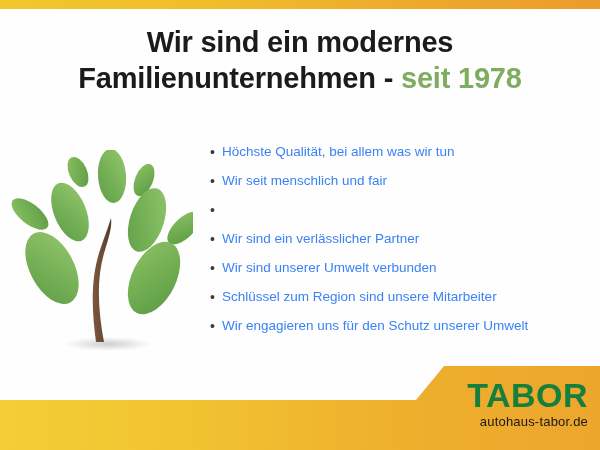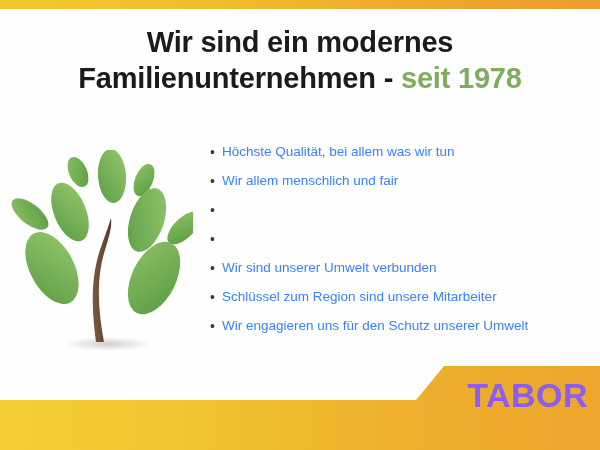--- a/index.html
+++ b/index.html
@@ -105,21 +105,21 @@
   }
   #logo-block {
     position: absolute;
     right: 12px;
     top: 11px;
     text-align: right;
   }
   #logo-wordmark {
     font-size: 34px;
     font-weight: bold;
-    color: #8b5cf6;
+    color: #15803d;
     letter-spacing: 0.5px;
     line-height: 36px;
   }
   #logo-tagline {
     font-size: 13px;
     color: #1a1a1a;
     letter-spacing: 0.2px;
     line-height: 16px;
     margin-top: 1px;
   }
@@ -136,27 +136,28 @@
     <span class="line"><span>Familienunternehmen - </span><span class="accent">seit 1978</span></span>
   </div>
 
   <div id="bullet-list">
     <div class="bullet-row">
       <span class="bullet-dot">•</span>
       <span class="bullet-text">Höchste Qualität, bei allem was wir tun</span>
     </div>
     <div class="bullet-row">
       <span class="bullet-dot">•</span>
-      <span class="bullet-text">Wir allem menschlich und fair</span>
-    </div>
-    <div class="bullet-row">
-      <span class="bullet-dot">•</span>
-    </div>
-    <div class="bullet-row">
-      <span class="bullet-dot">•</span>
+      <span class="bullet-text">Wir seit menschlich und fair</span>
+    </div>
+    <div class="bullet-row">
+      <span class="bullet-dot">•</span>
+    </div>
+    <div class="bullet-row">
+      <span class="bullet-dot">•</span>
+      <span class="bullet-text">Wir sind ein verlässlicher Partner</span>
     </div>
     <div class="bullet-row">
       <span class="bullet-dot">•</span>
       <span class="bullet-text">Wir sind unserer Umwelt verbunden</span>
     </div>
     <div class="bullet-row">
       <span class="bullet-dot">•</span>
       <span class="bullet-text">Schlüssel zum Region sind unsere Mitarbeiter</span>
     </div>
     <div class="bullet-row">
@@ -200,16 +201,17 @@
       <ellipse cx="176" cy="78" rx="10" ry="21" transform="rotate(46 176 78)" fill="url(#leafA)"></ellipse>
       <ellipse cx="44" cy="118" rx="22" ry="39" transform="rotate(-28 44 118)" fill="url(#leafB)"></ellipse>
       <ellipse cx="146" cy="128" rx="22" ry="39" transform="rotate(26 146 128)" fill="url(#leafA)"></ellipse>
     </g>
   </svg>
 
   <div id="bottom-banner">
     <div id="banner-shape"></div>
     <div id="logo-block">
       <div id="logo-wordmark">TABOR</div>
+      <div id="logo-tagline">autohaus-tabor.de</div>
     </div>
   </div>
 
 </div>
 
 </body></html>

